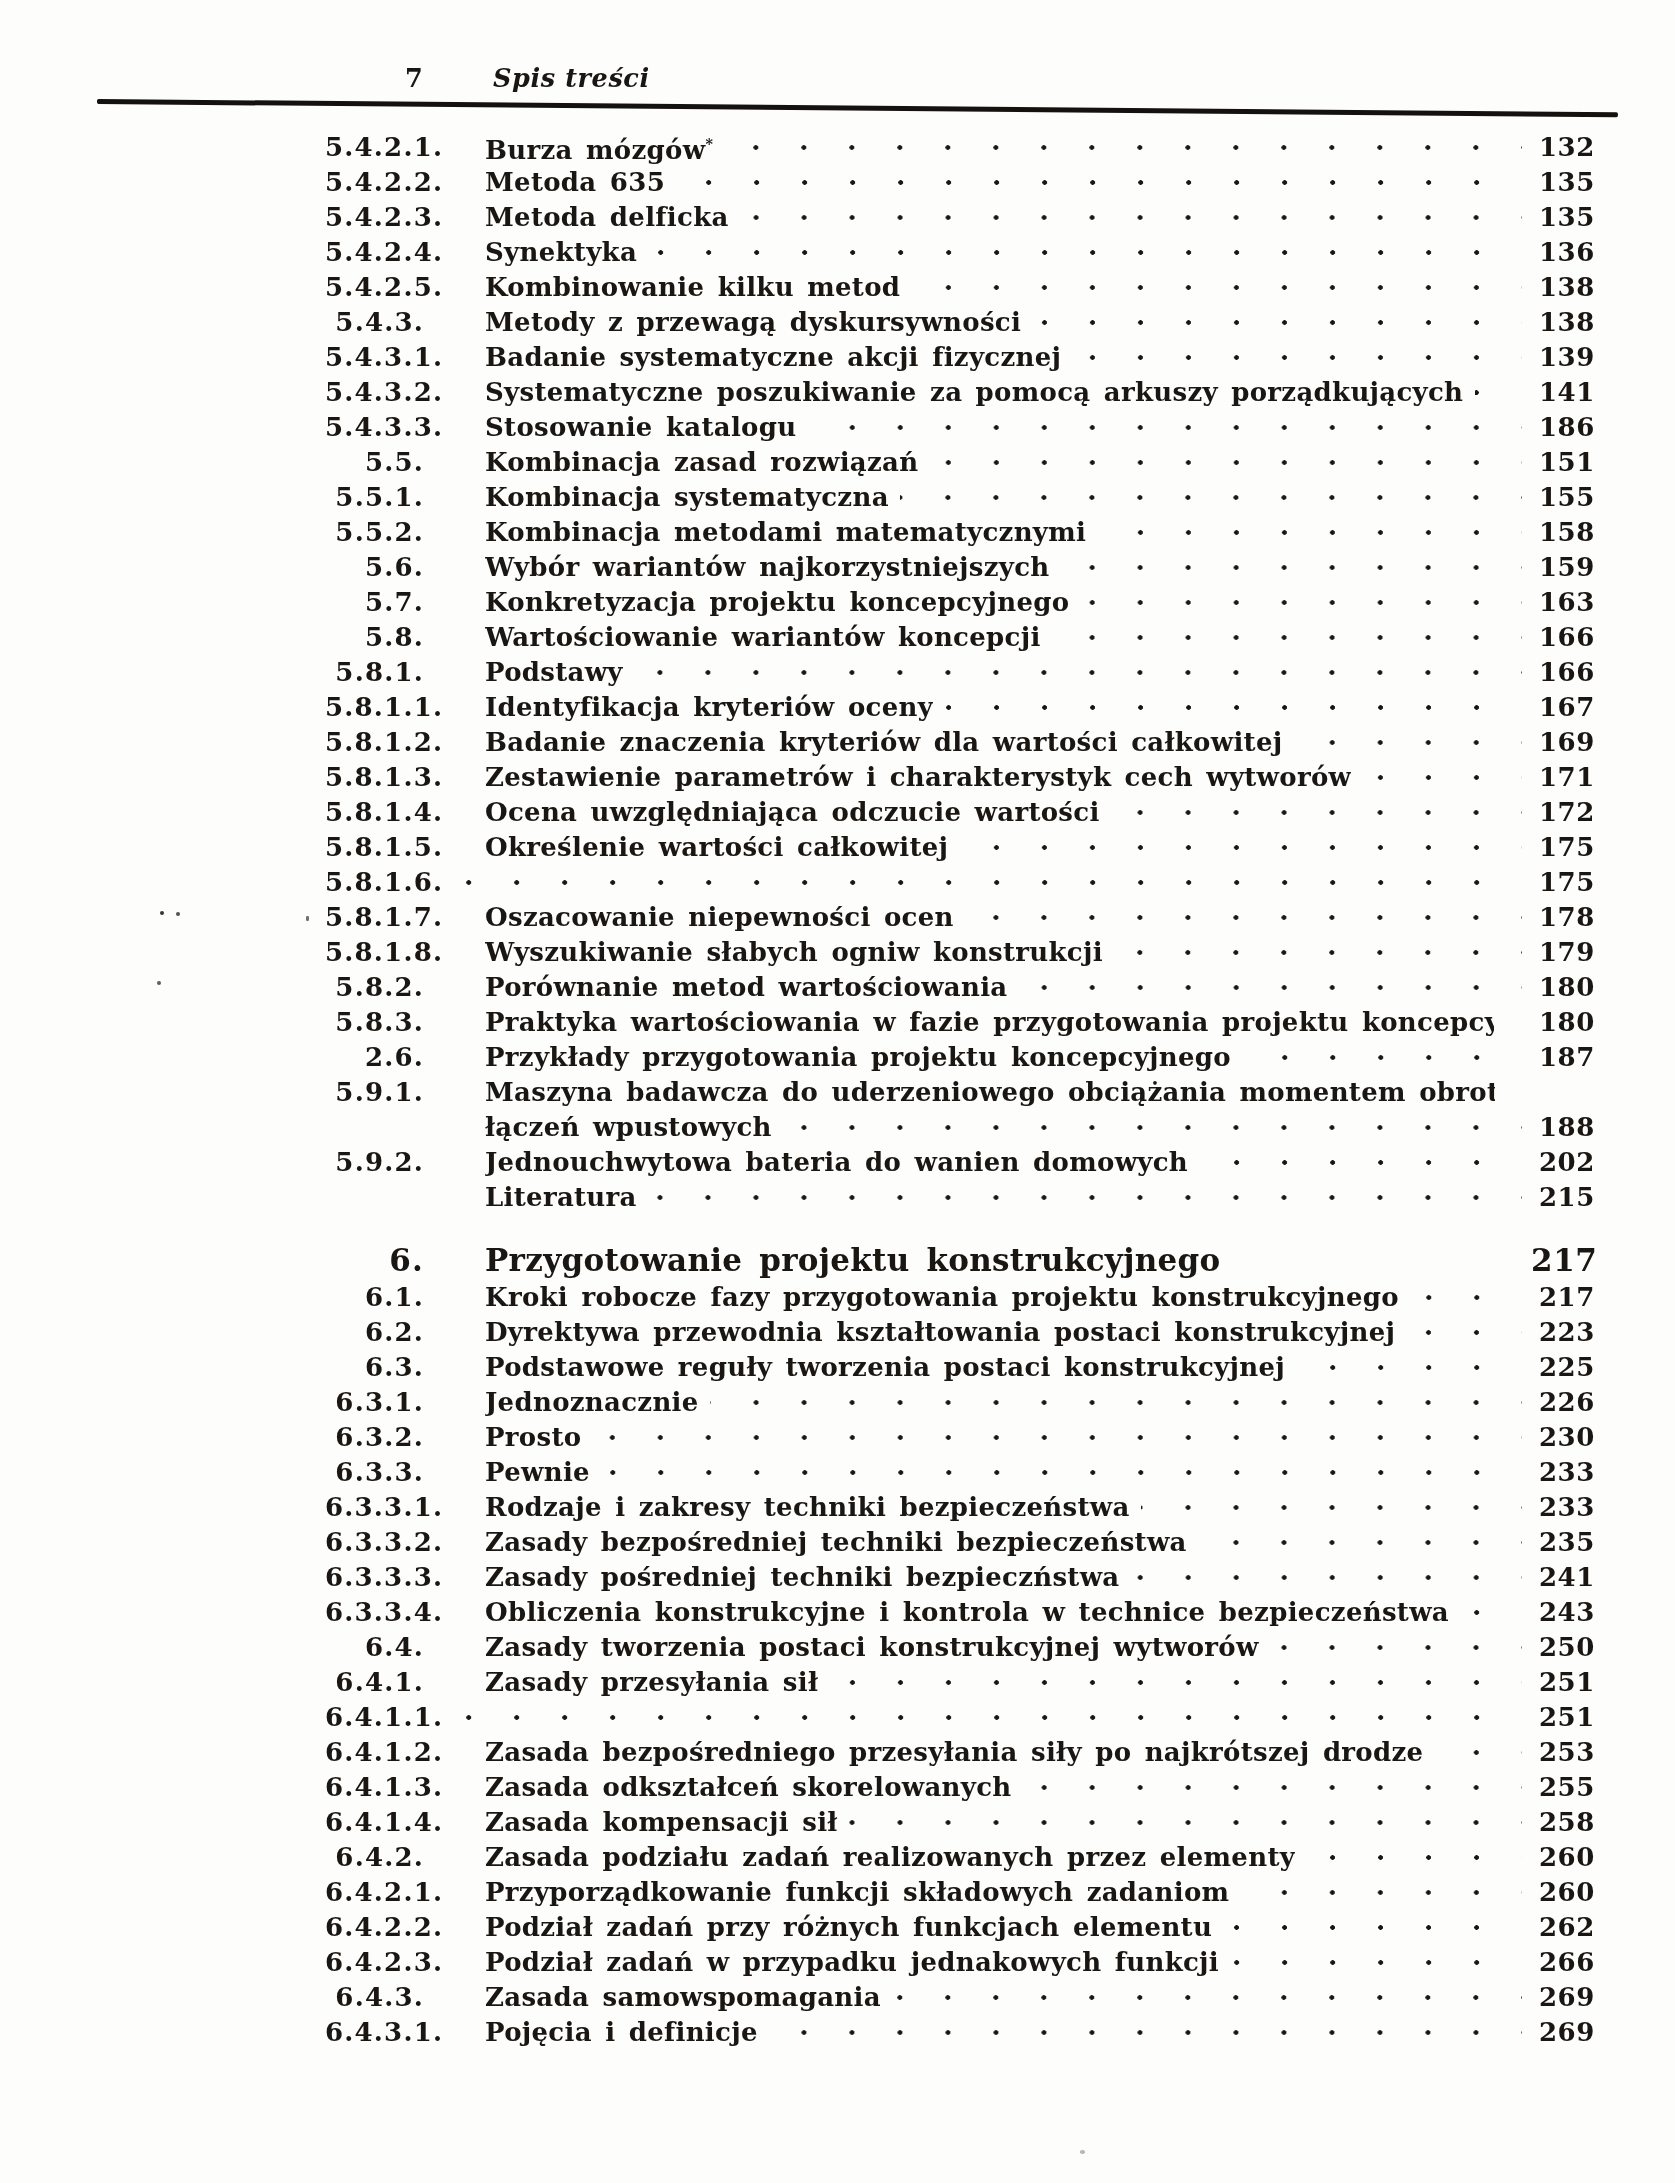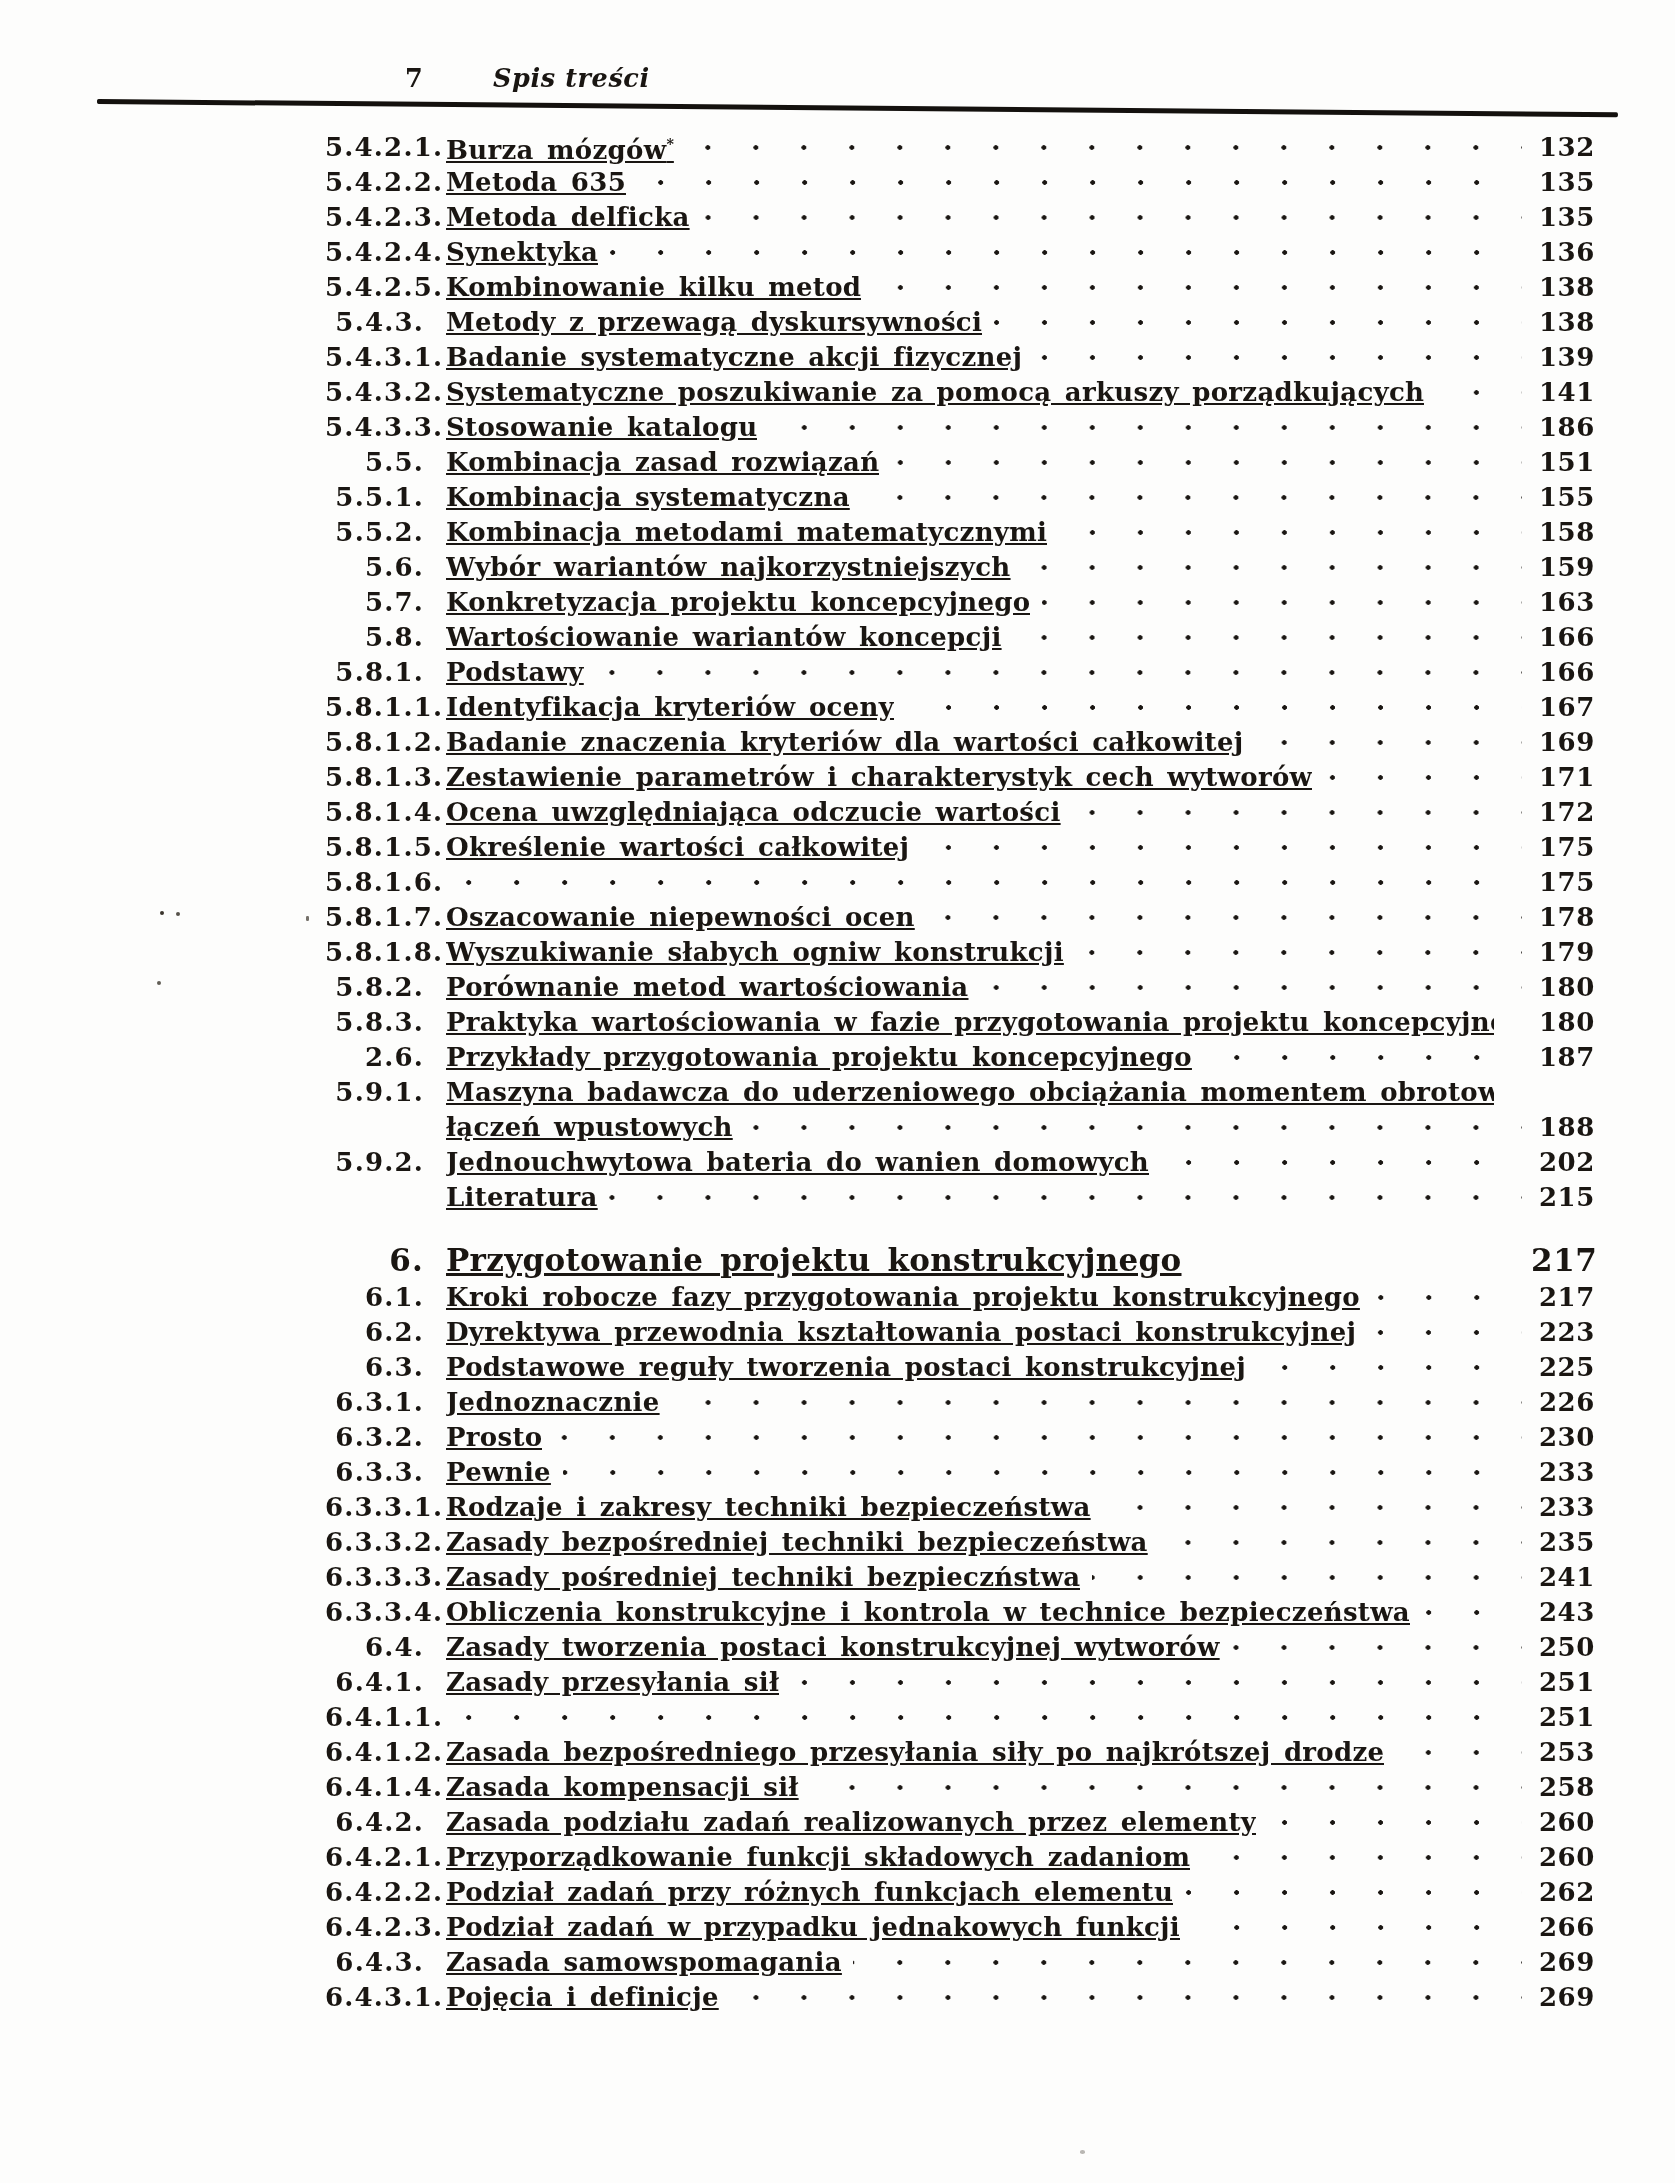--- a/index.html
+++ b/index.html
@@ -22,22 +22,22 @@
     border-radius:1.7px;
   }
   
   .toc{position:absolute;left:325px;top:130px;width:1270px;}
   .row{display:flex;align-items:center;height:35px;font-size:26px;}
   .num{
     width:99px;flex:0 0 auto;text-align:right;
     letter-spacing:1.2px;line-height:35px;white-space:nowrap;
   }
   .title{
-    flex:0 1 auto;margin-left:22px;line-height:35px;white-space:nowrap;
-    overflow:hidden;letter-spacing:0.3px;word-spacing:4px;text-decoration:underline;
+    flex:0 1 auto;margin-left:61px;line-height:35px;white-space:nowrap;
+    overflow:hidden;letter-spacing:0.3px;word-spacing:4px;
   }
   .title sup{font-size:0.55em;vertical-align:super;letter-spacing:0;}
   .leader{
     flex:1 1 17.4px;min-width:0;height:5.2px;margin:0 9.3px 0 11.6px;
     background-image:radial-gradient(circle at 2.6px 2.6px,#1a1612 2.1px,transparent 2.6px);
     background-size:48px 5.2px;background-repeat:repeat-x;background-position:top right;
     align-self:auto;
   }
   .leader.hidden{background:none;}
   .page{flex:0 0 auto;width:64px;text-align:right;letter-spacing:0.6px;line-height:35px;}
@@ -332,20 +332,26 @@
     <span class="leader"></span>
     <span class="page">251</span>
   </div>
     <div class="row">
     <span class="num">6.4.1.2.</span>
     <span class="title">Zasada bezpośredniego przesyłania siły po najkrótszej drodze</span>
     <span class="leader"></span>
     <span class="page">253</span>
   </div>
     <div class="row">
+    <span class="num">6.4.1.3.</span>
+    <span class="title">Zasada odkształceń skorelowanych</span>
+    <span class="leader"></span>
+    <span class="page">255</span>
+  </div>
+    <div class="row">
     <span class="num">6.4.1.4.</span>
     <span class="title">Zasada kompensacji sił</span>
     <span class="leader"></span>
     <span class="page">258</span>
   </div>
     <div class="row">
     <span class="num">6.4.2.</span>
     <span class="title">Zasada podziału zadań realizowanych przez elementy</span>
     <span class="leader"></span>
     <span class="page">260</span>

